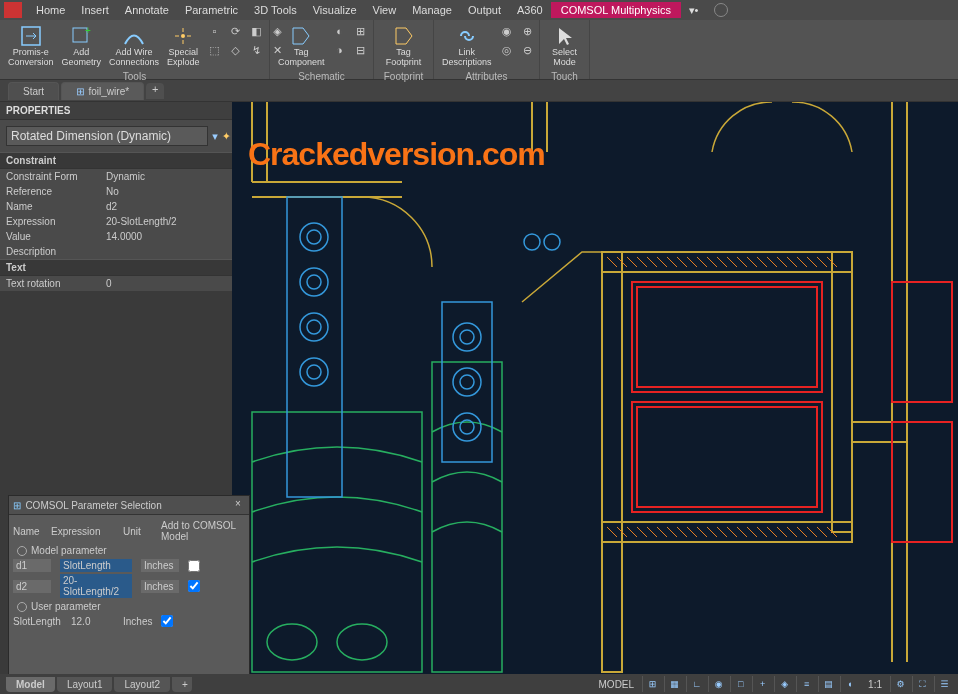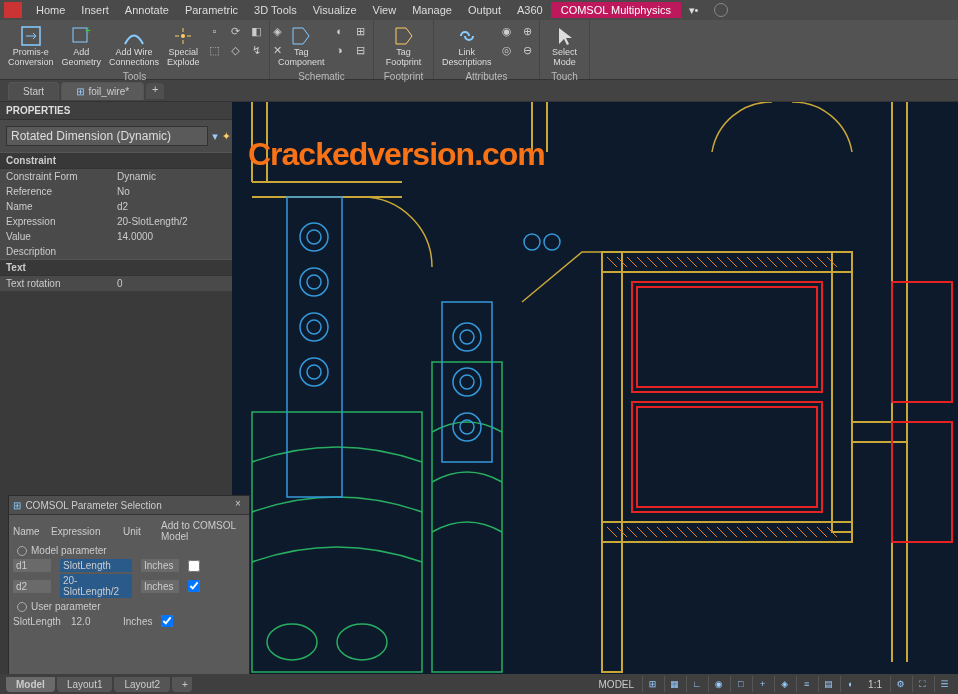--- a/index.html
+++ b/index.html
@@ -26,21 +26,21 @@
 .doc-tab { padding: 3px 14px; background: #4f4f4f; color: #ccc; font-size: 10px; border: 1px solid #555; border-bottom: none; border-radius: 4px 4px 0 0; margin-right: 2px; }
 .doc-tab.active { background: #5a5a5a; }
 .tab-add { width: 18px; height: 16px; background: #4f4f4f; text-align: center; border-radius: 4px 4px 0 0; }
 
 
 .props-panel { position: absolute; left: 0; top: 102px; width: 264px; background: #4a4a4a; }
 .props-title { background: #3f3f3f; padding: 3px 6px; font-weight: bold; font-size: 10px; color: #ddd; border-bottom: 1px solid #333; }
 .props-selector { display: flex; gap: 4px; padding: 6px; align-items: center; }
 .props-dropdown { flex: 1; background: #5a5a5a; border: 1px solid #333; padding: 2px 4px; font-size: 12px; color: #ddd; }
 .prop-section { background: #383838; padding: 2px 6px; font-weight: bold; font-size: 10px; border-top: 1px solid #555; border-bottom: 1px solid #333; display: flex; justify-content: space-between; }
-.prop-row { display: flex; padding: 2px 6px; font-size: 10px; gap: 11px; }
+.prop-row { display: flex; padding: 2px 6px; font-size: 10px; }
 .prop-label { width: 100px; color: #ccc; }
 .prop-value { color: #ccc; }
 
 
 .canvas { position: absolute; left: 232px; top: 102px; right: 0; bottom: 20px; background: #0d1a2b; overflow: hidden; }
 .watermark { position: absolute; top: 34px; left: 10px; font-size: 32px; font-weight: 900; color: #f97316; font-family: Arial, sans-serif; letter-spacing: -1px; margin-left: 6px; }
 
 
 .dialog { position: absolute; left: 8px; top: 495px; width: 242px; background: #5a5a5a; border: 1px solid #2a2a2a; }
 .dialog-title { display: flex; justify-content: space-between; align-items: center; background: #4f4f4f; padding: 2px 4px; font-size: 10px; border-bottom: 1px solid #333; }

